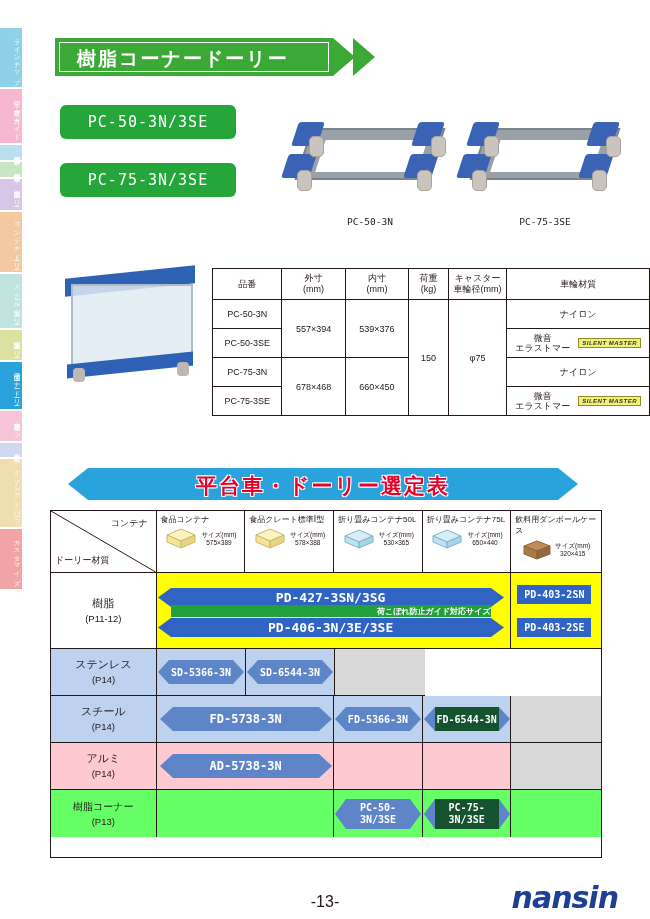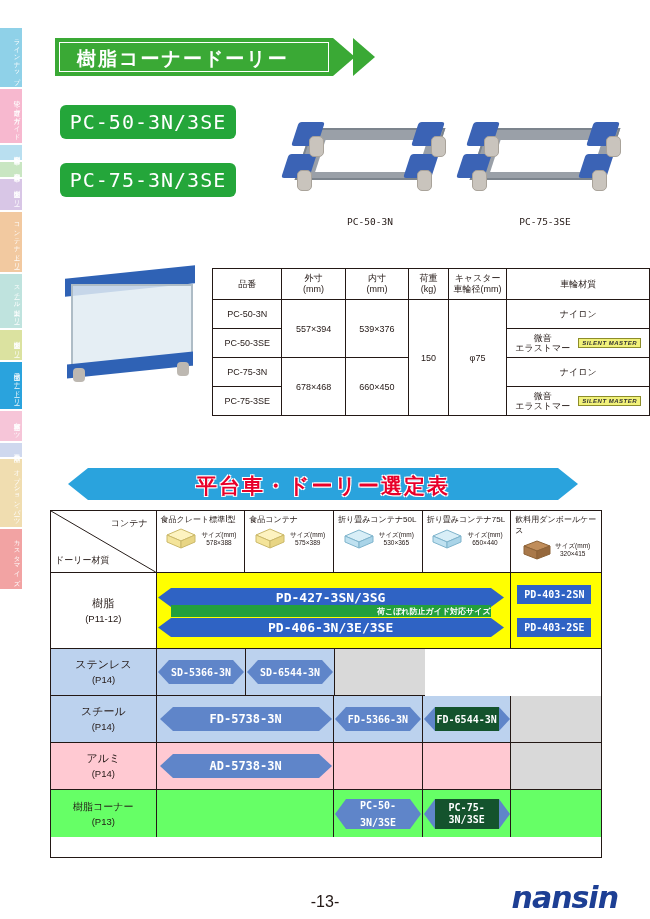--- a/index.html
+++ b/index.html
@@ -50,21 +50,21 @@
     border-bottom:19px solid transparent;
     border-left:22px solid #3aa935;
   }
   
   .model-pill{
     position:absolute;
     width:176px;height:34px;
     background:#24a63a;
     border-radius:6px;
     color:#ffffff;
-    font-size:20px;
+    font-size:15px;
     font-family:"DejaVu Sans Mono","Liberation Mono",monospace;
     letter-spacing:1px;
     display:flex;align-items:center;justify-content:center;
   }
   #pill-1{left:60px;top:105px;}
   #pill-2{left:60px;top:163px;}
   
   .photo-dolly{
     position:absolute;
     width:170px;height:95px;
@@ -298,43 +298,43 @@
   <div class="mx-row" id="mx-head">
     <div class="mx-cell head-corner">
       <svg class="diag" viewBox="0 0 106 62" preserveAspectRatio="none">
         <line x1="0" y1="0" x2="106" y2="62" stroke="#231815" stroke-width="1"></line>
       </svg>
       <span class="lbl-top">コンテナ</span>
       <span class="lbl-bot">ドーリー材質</span>
     </div>
 
     <div class="mx-cell head-cell">
+      <div class="ttl">食品コンテナ</div>
+      <div class="inner">
+        <svg width="34" height="24" viewBox="0 0 34 24">
+          <polygon points="3,8 17,2 31,8 17,14" fill="#fdf3c0" stroke="#cbb96a"></polygon>
+          <polygon points="3,8 17,14 17,21 3,15" fill="#f4e49a" stroke="#cbb96a"></polygon>
+          <polygon points="31,8 17,14 17,21 31,15" fill="#e8d584" stroke="#cbb96a"></polygon>
+        </svg>
+        <div class="szbox">
+          <span>サイズ(mm)</span><br><span>575×389</span>
+        </div>
+      </div>
+    </div>
+
+    <div class="mx-cell head-cell">
       <div class="ttl">食品クレート標準Ⅰ型</div>
       <div class="inner">
         <svg width="34" height="24" viewBox="0 0 34 24">
           <polygon points="3,8 17,2 31,8 17,14" fill="#fdf3c0" stroke="#cbb96a"></polygon>
           <polygon points="3,8 17,14 17,21 3,15" fill="#f4e49a" stroke="#cbb96a"></polygon>
           <polygon points="31,8 17,14 17,21 31,15" fill="#e8d584" stroke="#cbb96a"></polygon>
         </svg>
         <div class="szbox">
           <span>サイズ(mm)</span><br><span>578×388</span>
-        </div>
-      </div>
-    </div>
-
-    <div class="mx-cell head-cell">
-      <div class="ttl">食品コンテナ</div>
-      <div class="inner">
-        <svg width="34" height="24" viewBox="0 0 34 24">
-          <polygon points="3,8 17,2 31,8 17,14" fill="#fdf3c0" stroke="#cbb96a"></polygon>
-          <polygon points="3,8 17,14 17,21 3,15" fill="#f4e49a" stroke="#cbb96a"></polygon>
-          <polygon points="31,8 17,14 17,21 31,15" fill="#e8d584" stroke="#cbb96a"></polygon>
-        </svg>
-        <div class="szbox">
-          <span>サイズ(mm)</span><br><span>575×389</span>
         </div>
       </div>
     </div>
 
     <div class="mx-cell head-cell">
       <div class="ttl">折り畳みコンテナ50L</div>
       <div class="inner">
         <svg width="34" height="24" viewBox="0 0 34 24">
           <polygon points="3,9 17,3 31,9 17,15" fill="#d8eef7" stroke="#7fb4cc"></polygon>
           <polygon points="3,9 17,15 17,21 3,15" fill="#bfe1f0" stroke="#7fb4cc"></polygon>
@@ -505,21 +505,21 @@
     <div class="mx-cell cellbg-gray" style="width:90px;"></div>
   </div>
 
   <div class="mx-row" style="height:47px;border-bottom:none;">
     <div class="mx-cell mx-lbl cellbg-green" style="border-bottom:none;">
       <span style="font-size:10px;">樹脂コーナー</span>
       <span class="p">(P13)</span>
     </div>
     <div class="mx-cell cellbg-green" style="width:178px;border-bottom:none;"></div>
     <div class="mx-cell cellbg-green" style="width:89px;position:relative;border-bottom:none;">
-      <div class="chev blue" style="left:12px;width:64px;height:30px;font-size:10px;line-height:17px;">
+      <div class="chev blue" style="left:12px;width:64px;height:30px;font-size:10px;line-height:12px;">
         <svg style="position:absolute;left:-11px;top:0;" width="11" height="30" viewBox="0 0 11 30">
             <polygon points="11,0 11,30 0,15" fill="#5f85c9"></polygon>
           </svg>
         <svg style="position:absolute;right:-11px;top:0;" width="11" height="30" viewBox="0 0 11 30">
             <polygon points="0,0 0,30 11,15" fill="#5f85c9"></polygon>
           </svg>
         <span style="background:#5f85c9;width:100%;height:100%;display:flex;align-items:center;justify-content:center;white-space:pre-line;">PC-50-
 3N/3SE</span>
       </div>
     </div>

